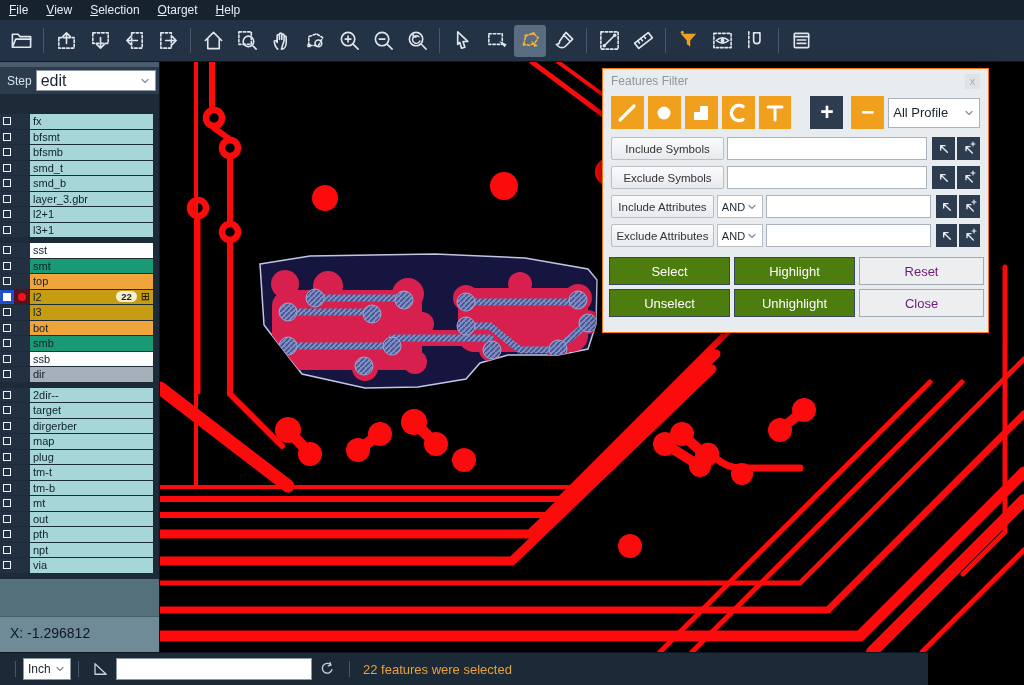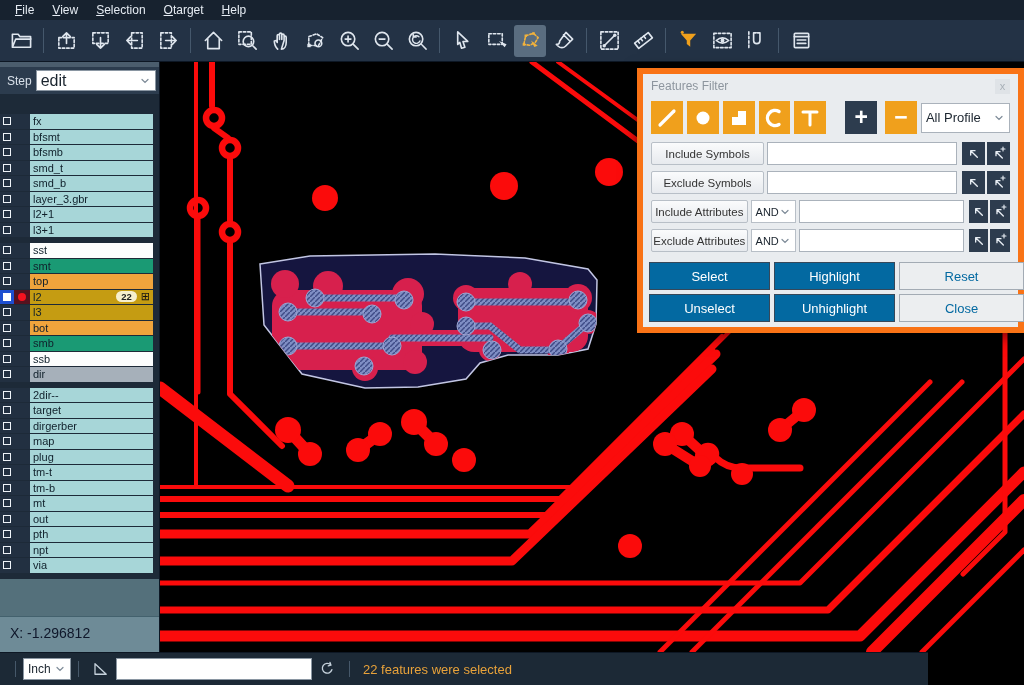--- a/index.html
+++ b/index.html
@@ -2,21 +2,21 @@
 <html><head>
 <meta charset="utf-8">
 <style>
   * { box-sizing: border-box; margin: 0; padding: 0; }
   html,body { width:1024px; height:685px; overflow:hidden; }
   body { font-family: "Liberation Sans", sans-serif; background:#000; }
   #app { position:relative; width:1024px; height:685px; background:#000; overflow:hidden; }
 
   
   #menubar { position:absolute; left:0; top:0; width:1024px; height:20px;
-    background:#17222f; display:flex; align-items:center; padding-left:6px; z-index:6; }
+    background:#17222f; display:flex; align-items:center; z-index:6; }
   .menu-item { color:#e6ecf3; font-size:12px; padding:0 9px; line-height:20px; cursor:default; }
   .menu-item .mn { text-decoration:underline; }
 
   
   #toolbar { position:absolute; left:0; top:20px; width:1024px; height:42px;
     background:#233245; border-bottom:1px solid #0d1724; display:flex; align-items:center;
     padding-left:4px; z-index:6; }
   .tb-btn { width:32px; height:32px; margin:0 1px; display:flex; align-items:center; justify-content:center;
     color:#dfe6ee; border-radius:3px; }
   .tb-btn svg { width:23px; height:23px; }
@@ -56,22 +56,22 @@
   .gridic { font-size:11px; margin-left:4px; line-height:1; color:#141414; }
 
   #side-filler { height:38px; background:#54707b; border-bottom:1px solid #43616d; }
   #coords-panel { height:54px; background:#6e8b97; padding:6px 10px; }
   #coords-panel div { color:#0f172a; font-size:14px; line-height:21px; }
 
   
   #canvas { position:absolute; left:160px; top:62px; width:864px; height:590px; background:#000; z-index:1; }
 
   
-  #dialog { position:absolute; left:637px; top:68px; width:387px; height:265px;
-    background:#e9ecef; border:6px solid #f97316; box-shadow:0 3px 14px rgba(0,0,0,.55); z-index:10; }
+  #dialog { position:absolute; left:602px; top:68px; width:387px; height:265px;
+    background:#e9ecef; border:1px solid #f97316; box-shadow:0 3px 14px rgba(0,0,0,.55); z-index:10; }
   #dialog-title-bar { height:24px; display:flex; align-items:center; padding:0 8px; }
   #dialog-title { color:#8d959e; font-size:12px; }
   #dialog-close { margin-left:auto; width:15px; height:15px; background:#dfe3e7; color:#a8b0b8;
     font-size:11px; display:flex; align-items:center; justify-content:center; line-height:1; }
   #type-row { display:flex; align-items:center; padding:3px 8px 8px 8px; gap:4px; }
   .type-btn { width:33px; height:33px; background:#f0a01c; display:flex; align-items:center; justify-content:center; }
   .type-btn svg { width:24px; height:24px; }
   #add-btn { width:33px; height:33px; margin-left:15px; background:#2d3c4e; color:#fff;
     font-size:23px; font-weight:bold; display:flex; align-items:center; justify-content:center; line-height:1; }
   #remove-btn { width:33px; height:33px; margin-left:4px; background:#f0a01c; color:#fff;
@@ -82,22 +82,22 @@
     border:1px solid #b8bfc7; border-radius:2px; font-size:11.5px; color:#333;
     display:flex; align-items:center; justify-content:center; }
   .and-select { width:50px; height:23px; margin-left:3px; font-size:11px; border-color:#b8bfc7; }
   .filter-input { flex:1; height:23px; margin:0 3px; border:1px solid #aab2bb; background:#fff;
     font-size:12px; padding:0 4px; font-family:"Liberation Sans",sans-serif; }
   .arrow-btn { width:23px; height:23px; background:#2d3c4e; color:#e8eef4; margin-left:2px;
     display:flex; align-items:center; justify-content:center; }
   .arrow-btn svg { width:16px; height:16px; }
   #action-grid { display:grid; grid-template-columns:121px 121px 125px; gap:4px; padding:4px 6px; }
   .act-btn { height:28px; font-size:13px; display:flex; align-items:center; justify-content:center; }
-  .act-btn.dark { background:#0369a1; color:#fff; border:1px solid #36485a; }
-  .act-btn.light { background:#eceef0; color:#0369a1; border:1px solid #a3abb4;text-align:right; }
+  .act-btn.dark { background:#4d7c0f; color:#fff; border:1px solid #36485a; }
+  .act-btn.light { background:#eceef0; color:#701a75; border:1px solid #a3abb4;text-align:right; }
 
   
   #statusbar { position:absolute; left:0; top:652px; width:928px; height:33px; background:#1c2936;
     border-top:1px solid #0d1724; display:flex; align-items:center; padding-left:8px; z-index:6; }
   .sb-sep { width:1px; height:16px; background:#46586a; margin:0 7px; }
   #unit-select { width:48px; height:22px; font-size:12px; }
   .sb-icon { color:#c6d2dc; display:flex; margin:0 6px; }
   .sb-icon svg { width:18px; height:18px; }
   #command-input { width:196px; height:22px; background:#fff; border:1px solid #8a96a2;
     font-size:12px; padding:0 4px; font-family:"Liberation Sans",sans-serif; }

